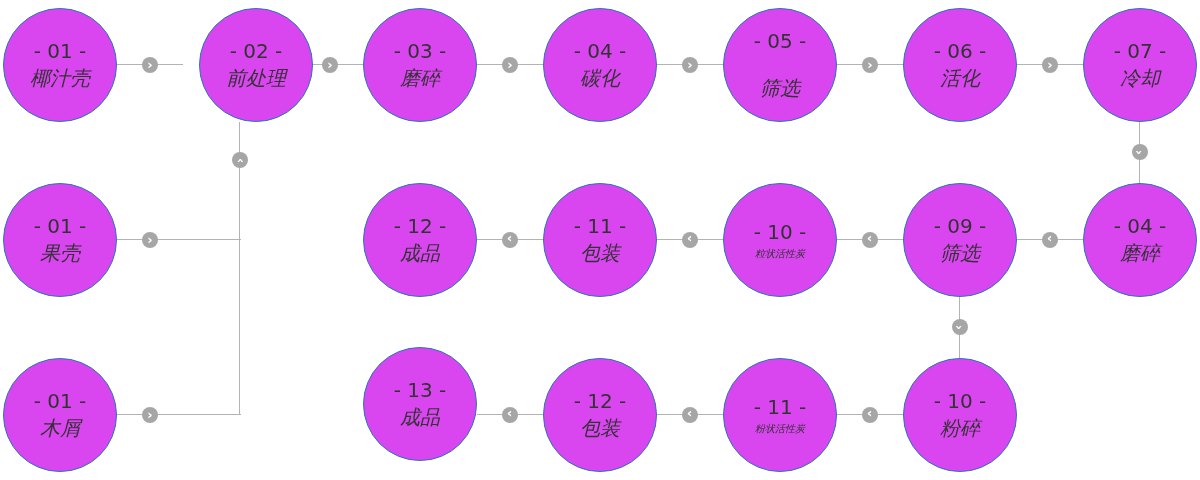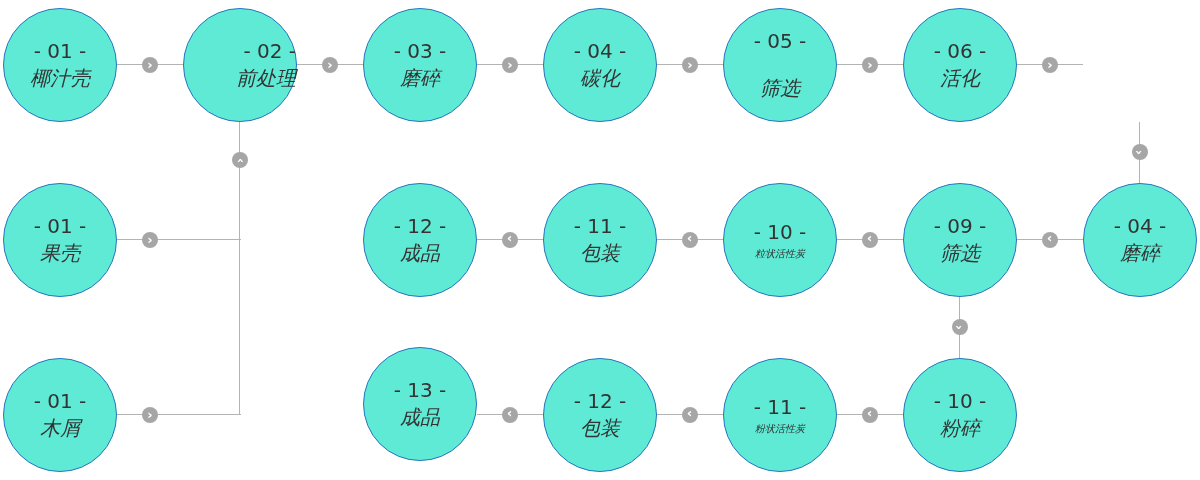--- a/index.html
+++ b/index.html
@@ -3,21 +3,21 @@
 <meta charset="utf-8">
 <style>
   * { margin:0; padding:0; box-sizing:border-box; }
   html,body { background:#ffffff; }
   body { font-family:"DejaVu Sans","Liberation Sans",sans-serif; }
   .canvas {
     position:relative; width:1200px; height:480px; background:#ffffff; overflow:hidden;
   }
   .node {
     position:absolute; width:114px; height:114px; border-radius:50%;
-    background:#5eead4; border:1px solid #2776bf;
+    background:#d946ef; border:1px solid #2776bf;
     display:flex; flex-direction:column; align-items:center; justify-content:center;
     text-align:center; z-index:2;
   }
   .node .num   { font-size:20px; color:#333333; line-height:1.35; }
   .node .label { font-size:20px; color:#333333; line-height:1.35;font-style:italic; }
   .node.small .label { font-size:10px; line-height:1.6; }
   .line { position:absolute; background:#b3b3b3; z-index:0; }
   .hline { height:1px; }
   .vline { width:1px; }
   .badge {
@@ -112,39 +112,43 @@
       <span>›</span>
     </div>
   <div class="badge up" style="left:232px;top:152px;">
       <span>›</span>
     </div>
 
   <div class="node" style="left:3px;top:8px;">
     <div class="num">- 01 -</div>
     <div class="label">椰汁壳</div>
   </div>
-  <div class="node" style="left:183px;top:8px;align-items:flex-end;">
+  <div class="node" style="left:199px;top:8px;">
     <div class="num">- 02 -</div>
     <div class="label">前处理</div>
   </div>
   <div class="node" style="left:363px;top:8px;align-items:center;">
     <div class="num">- 03 -</div>
     <div class="label">磨碎</div>
   </div>
   <div class="node" style="left:543px;top:8px;">
     <div class="num">- 04 -</div>
     <div class="label">碳化</div>
   </div>
   <div class="node" style="left:723px;top:8px;gap:20px;">
     <div class="num">- 05 -</div>
     <div class="label">筛选</div>
   </div>
   <div class="node" style="left:903px;top:8px;">
     <div class="num">- 06 -</div>
     <div class="label">活化</div>
+  </div>
+  <div class="node" style="left:1083px;top:8px;">
+    <div class="num">- 07 -</div>
+    <div class="label">冷却</div>
   </div>
 
   <div class="node" style="left:3px;top:183px;">
     <div class="num">- 01 -</div>
     <div class="label">果壳</div>
   </div>
   <div class="node" style="left:363px;top:183px;">
     <div class="num">- 12 -</div>
     <div class="label">成品</div>
   </div>

